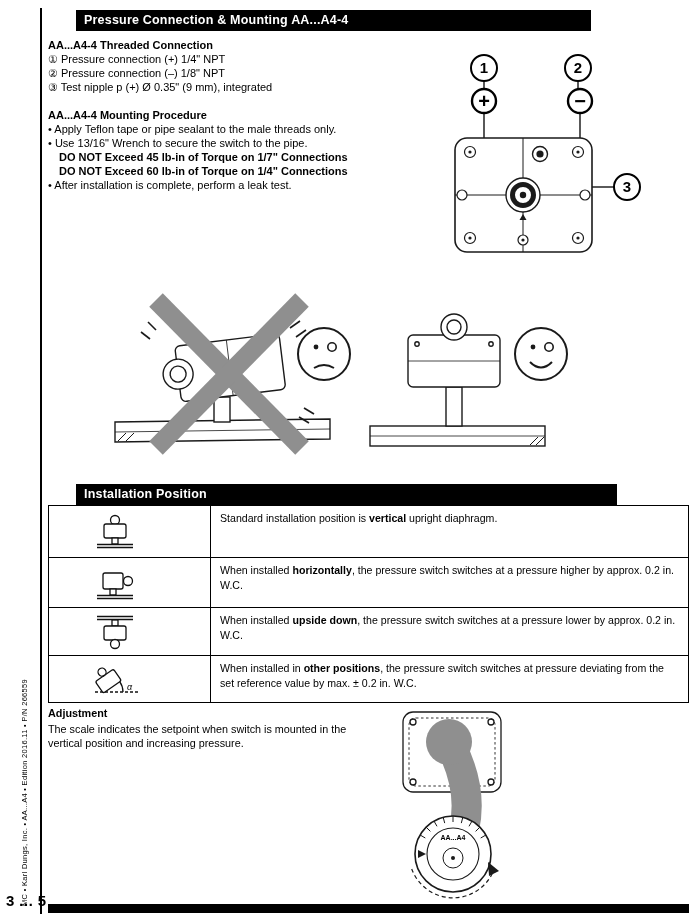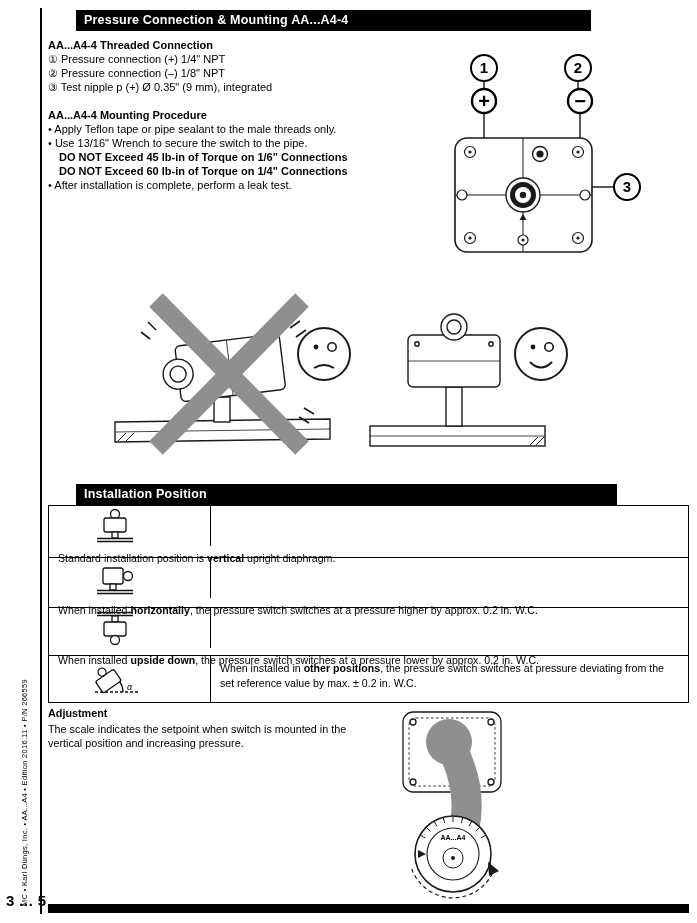--- a/index.html
+++ b/index.html
@@ -61,21 +61,21 @@
   svg text { font-family: "Liberation Sans", sans-serif; fill: #000; }
 
   .itable {
     position: absolute;
     left: 48px; top: 505px;
     width: 641px;
     border: 1.5px solid #000;
     background: #fff;
   }
   .irow { display: flex; }
-  .irow:not(:last-child) { border-bottom: 1px solid #000; flex-direction: column; }
+  .irow:not(:last-child) { border-bottom: 1px solid #000; }
   .icon-cell {
     width: 162px;
     border-right: 1px solid #000;
     display: flex;
     align-items: center;
     padding-left: 44px;
     flex: none;
   }
   .text-cell {
     flex: 1;
@@ -128,21 +128,21 @@
 
   <div class="textcol">
     <div class="blocktitle">AA...A4-4 Threaded Connection</div>
     <div>① Pressure connection (+) 1/4" NPT</div>
     <div>② Pressure connection (–) 1/8" NPT</div>
     <div>③ Test nipple p (+) Ø 0.35" (9 mm), integrated</div>
 
     <div class="blocktitle mounting-title">AA...A4-4 Mounting Procedure</div>
     <div>• Apply Teflon tape or pipe sealant to the male threads only.</div>
     <div>• Use 13/16" Wrench to secure the switch to the pipe.</div>
-    <div class="warn">DO NOT Exceed 45 lb-in of Torque on 1/6" Connections</div>
+    <div class="warn">DO NOT Exceed 45 lb-in of Torque on 1/7" Connections</div>
     <div class="warn">DO NOT Exceed 60 lb-in of Torque on 1/4" Connections</div>
     <div>• After installation is complete, perform a leak test.</div>
   </div>
 
   <svg class="fig-device" viewBox="0 0 258 222">
     <g stroke="#000" stroke-width="1.3" fill="none">
       <line x1="47" y1="33" x2="47" y2="41"></line>
       <line x1="141" y1="33" x2="141" y2="41"></line>
       <polyline points="47,65 47,147 69,147"></polyline>
       <polyline points="143,65 143,106 110,106"></polyline>

